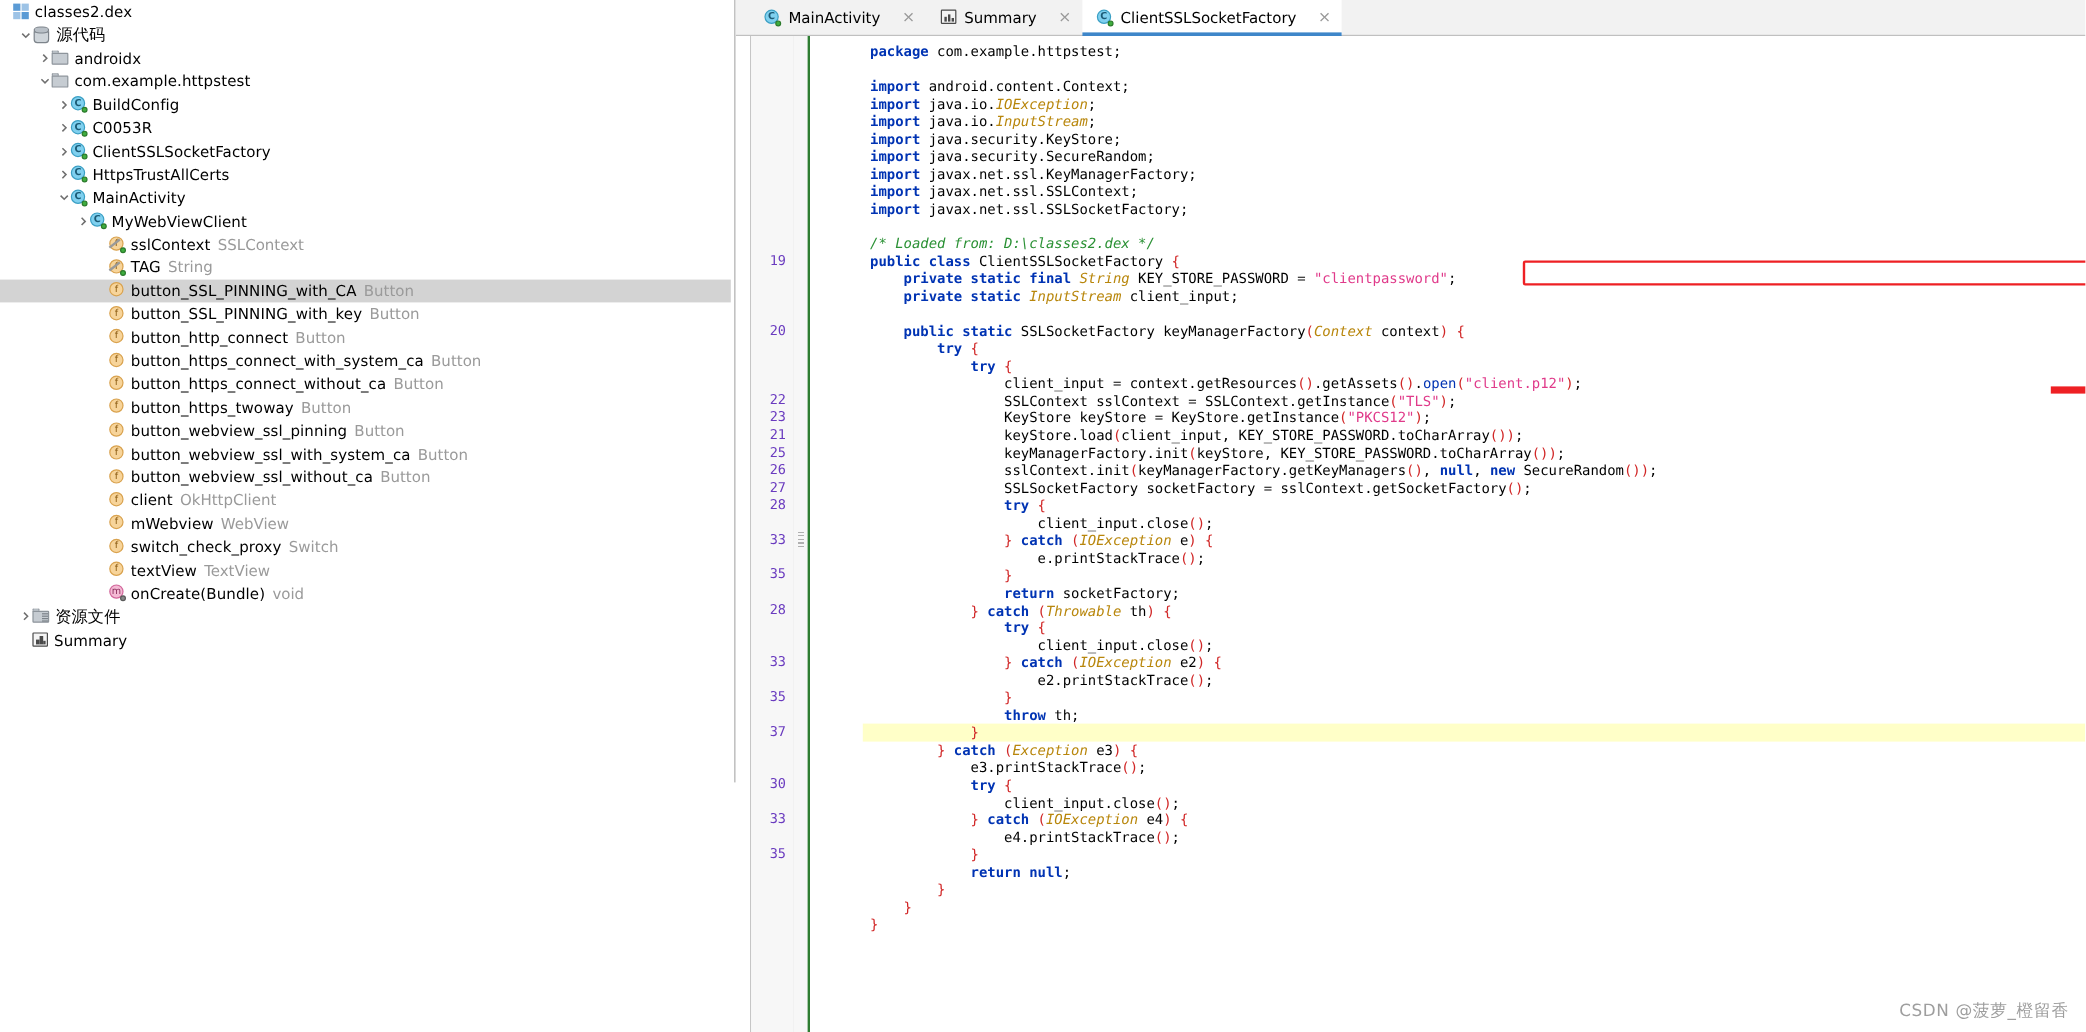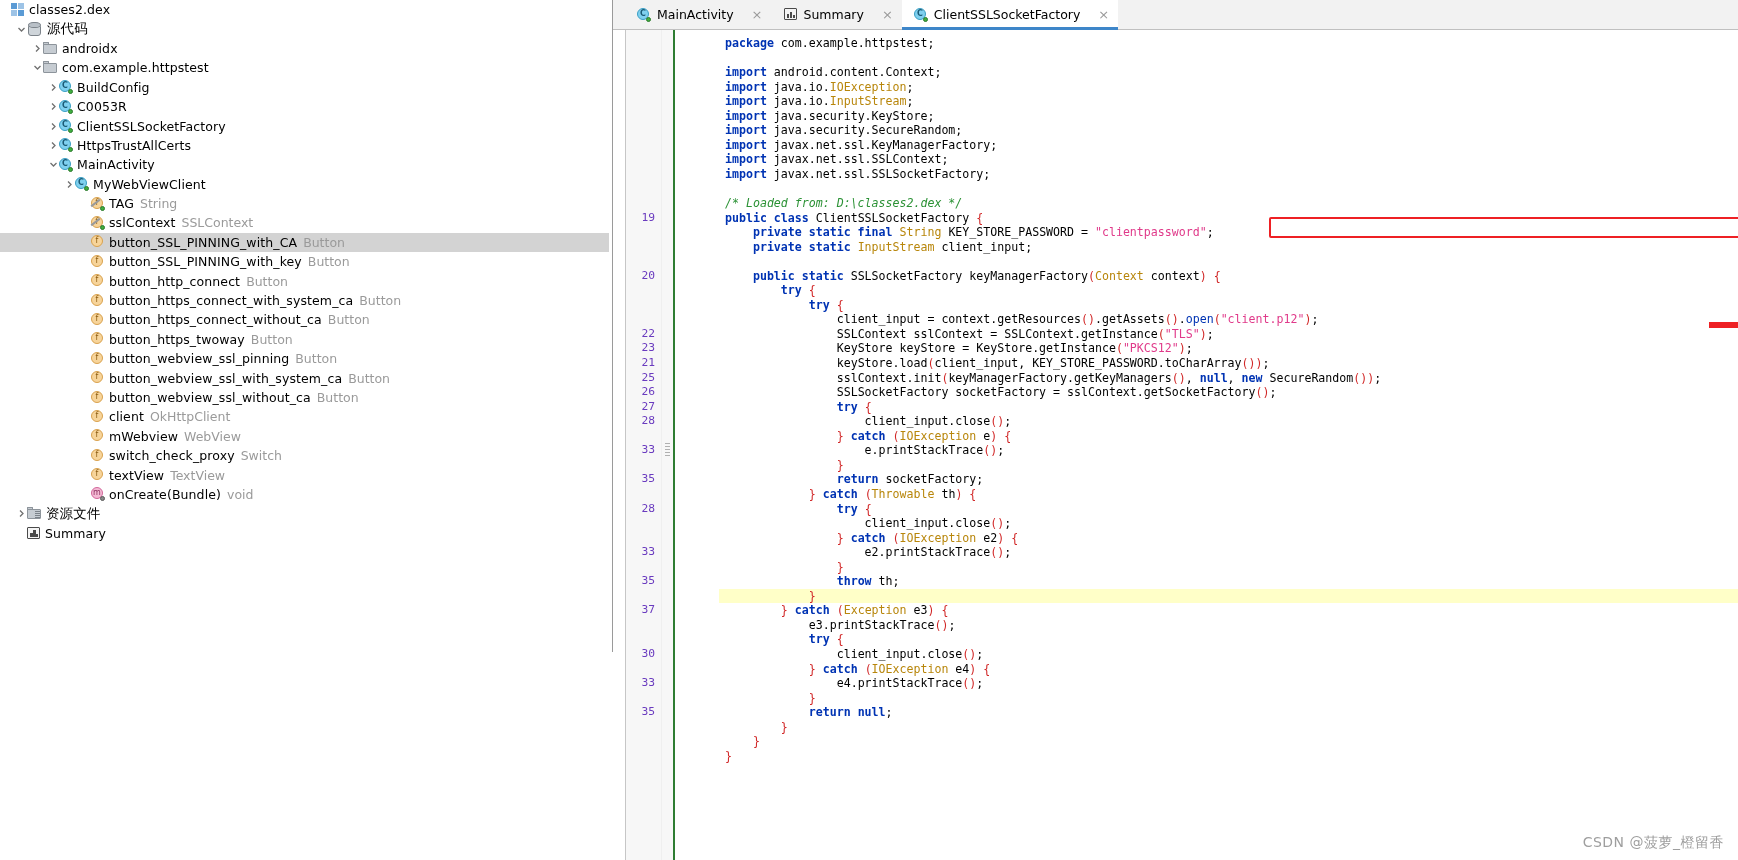--- a/index.html
+++ b/index.html
@@ -204,21 +204,21 @@
     font-family: "DejaVu Sans Mono", monospace;
     font-size: 11.6px;
     line-height: 14.55px;
     white-space: pre;
     padding-left: 6px;
     color: #000000;
     position: relative;
   }
   .cl.hl { background: #ffffc8; }
   .kw { color: #0033b3; font-weight: bold; }
-  .cls { color: #b8860b; }
+  .cls { color: #b8860b; font-style: italic; }
   .str { color: #e03a8a; }
   .cmt { color: #2a9134; font-style: italic; }
   .pun { color: #d12727; }
   .fn { color: #0033b3; }
   .pl { color: #000; }
 
   
   #red-box {
     position: absolute;
     left: 656px; top: 217px;
@@ -415,36 +415,36 @@
           <span class="spacer" style="width: 80px;"></span>
           <span class="twisty"></span>
           <span class="ticon">
             <span class="ic ic-field static">
               <span class="circ"></span>
               <span class="letter">f</span>
               <span class="slash"></span>
               <span class="dot"></span>
             </span>
           </span>
+          <span class="label-main">sslContext</span>
+          <span class="label-type">SSLContext</span>
+        </div>
+        <div class="tree-row">
+          <span class="spacer" style="width: 80px;"></span>
+          <span class="twisty"></span>
+          <span class="ticon">
+            <span class="ic ic-field static">
+              <span class="circ"></span>
+              <span class="letter">f</span>
+              <span class="slash"></span>
+              <span class="dot"></span>
+            </span>
+          </span>
           <span class="label-main">TAG</span>
           <span class="label-type">String</span>
-        </div>
-        <div class="tree-row">
-          <span class="spacer" style="width: 80px;"></span>
-          <span class="twisty"></span>
-          <span class="ticon">
-            <span class="ic ic-field static">
-              <span class="circ"></span>
-              <span class="letter">f</span>
-              <span class="slash"></span>
-              <span class="dot"></span>
-            </span>
-          </span>
-          <span class="label-main">sslContext</span>
-          <span class="label-type">SSLContext</span>
         </div>
         <div class="tree-row selected">
           <span class="spacer" style="width: 80px;"></span>
           <span class="twisty"></span>
           <span class="ticon">
             <span class="ic ic-field">
               <span class="circ"></span>
               <span class="letter">f</span>
             </span>
           </span>
@@ -806,20 +806,21 @@
           <div class="cl"><span style="white-space:pre">    </span><span class="kw">private static final</span><span class="pl"> </span><span class="cls">String</span><span class="pl"> KEY_STORE_PASSWORD = </span><span class="str">"clientpassword"</span><span class="pl">;</span></div>
           <div class="cl"><span style="white-space:pre">    </span><span class="kw">private static</span><span class="pl"> </span><span class="cls">InputStream</span><span class="pl"> client_input;</span></div>
           <div class="cl"><span style="white-space:pre"></span></div>
           <div class="cl"><span style="white-space:pre">    </span><span class="kw">public static</span><span class="pl"> SSLSocketFactory keyManagerFactory</span><span class="pun">(</span><span class="cls">Context</span><span class="pl"> context</span><span class="pun">)</span><span class="pl"> </span><span class="pun">{</span></div>
           <div class="cl"><span style="white-space:pre">        </span><span class="kw">try</span><span class="pl"> </span><span class="pun">{</span></div>
           <div class="cl"><span style="white-space:pre">            </span><span class="kw">try</span><span class="pl"> </span><span class="pun">{</span></div>
           <div class="cl"><span style="white-space:pre">                </span><span class="pl">client_input = context.getResources</span><span class="pun">()</span><span class="pl">.getAssets</span><span class="pun">()</span><span class="pl">.</span><span class="fn">open</span><span class="pun">(</span><span class="str">"client.p12"</span><span class="pun">)</span><span class="pl">;</span></div>
           <div class="cl"><span style="white-space:pre">                </span><span class="pl">SSLContext sslContext = SSLContext.getInstance</span><span class="pun">(</span><span class="str">"TLS"</span><span class="pun">)</span><span class="pl">;</span></div>
           <div class="cl"><span style="white-space:pre">                </span><span class="pl">KeyStore keyStore = KeyStore.getInstance</span><span class="pun">(</span><span class="str">"PKCS12"</span><span class="pun">)</span><span class="pl">;</span></div>
           <div class="cl"><span style="white-space:pre">                </span><span class="pl">keyStore.load</span><span class="pun">(</span><span class="pl">client_input, KEY_STORE_PASSWORD.toCharArray</span><span class="pun">())</span><span class="pl">;</span></div>
+          <div class="cl"><span style="white-space:pre">                </span><span class="pl">keyManagerFactory.init</span><span class="pun">(</span><span class="pl">keyStore, KEY_STORE_PASSWORD.toCharArray</span><span class="pun">())</span><span class="pl">;</span></div>
           <div class="cl"><span style="white-space:pre">                </span><span class="pl">sslContext.init</span><span class="pun">(</span><span class="pl">keyManagerFactory.getKeyManagers</span><span class="pun">()</span><span class="pl">, </span><span class="kw">null</span><span class="pl">, </span><span class="kw">new</span><span class="pl"> SecureRandom</span><span class="pun">())</span><span class="pl">;</span></div>
           <div class="cl"><span style="white-space:pre">                </span><span class="pl">SSLSocketFactory socketFactory = sslContext.getSocketFactory</span><span class="pun">()</span><span class="pl">;</span></div>
           <div class="cl"><span style="white-space:pre">                </span><span class="kw">try</span><span class="pl"> </span><span class="pun">{</span></div>
           <div class="cl"><span style="white-space:pre">                    </span><span class="pl">client_input.close</span><span class="pun">()</span><span class="pl">;</span></div>
           <div class="cl"><span style="white-space:pre">                </span><span class="pun">}</span><span class="pl"> </span><span class="kw">catch</span><span class="pl"> </span><span class="pun">(</span><span class="cls">IOException</span><span class="pl"> e</span><span class="pun">)</span><span class="pl"> </span><span class="pun">{</span></div>
           <div class="cl"><span style="white-space:pre">                    </span><span class="pl">e.printStackTrace</span><span class="pun">()</span><span class="pl">;</span></div>
           <div class="cl"><span style="white-space:pre">                </span><span class="pun">}</span></div>
           <div class="cl"><span style="white-space:pre">                </span><span class="kw">return</span><span class="pl"> socketFactory;</span></div>
           <div class="cl"><span style="white-space:pre">            </span><span class="pun">}</span><span class="pl"> </span><span class="kw">catch</span><span class="pl"> </span><span class="pun">(</span><span class="cls">Throwable</span><span class="pl"> th</span><span class="pun">)</span><span class="pl"> </span><span class="pun">{</span></div>
           <div class="cl"><span style="white-space:pre">                </span><span class="kw">try</span><span class="pl"> </span><span class="pun">{</span></div>

